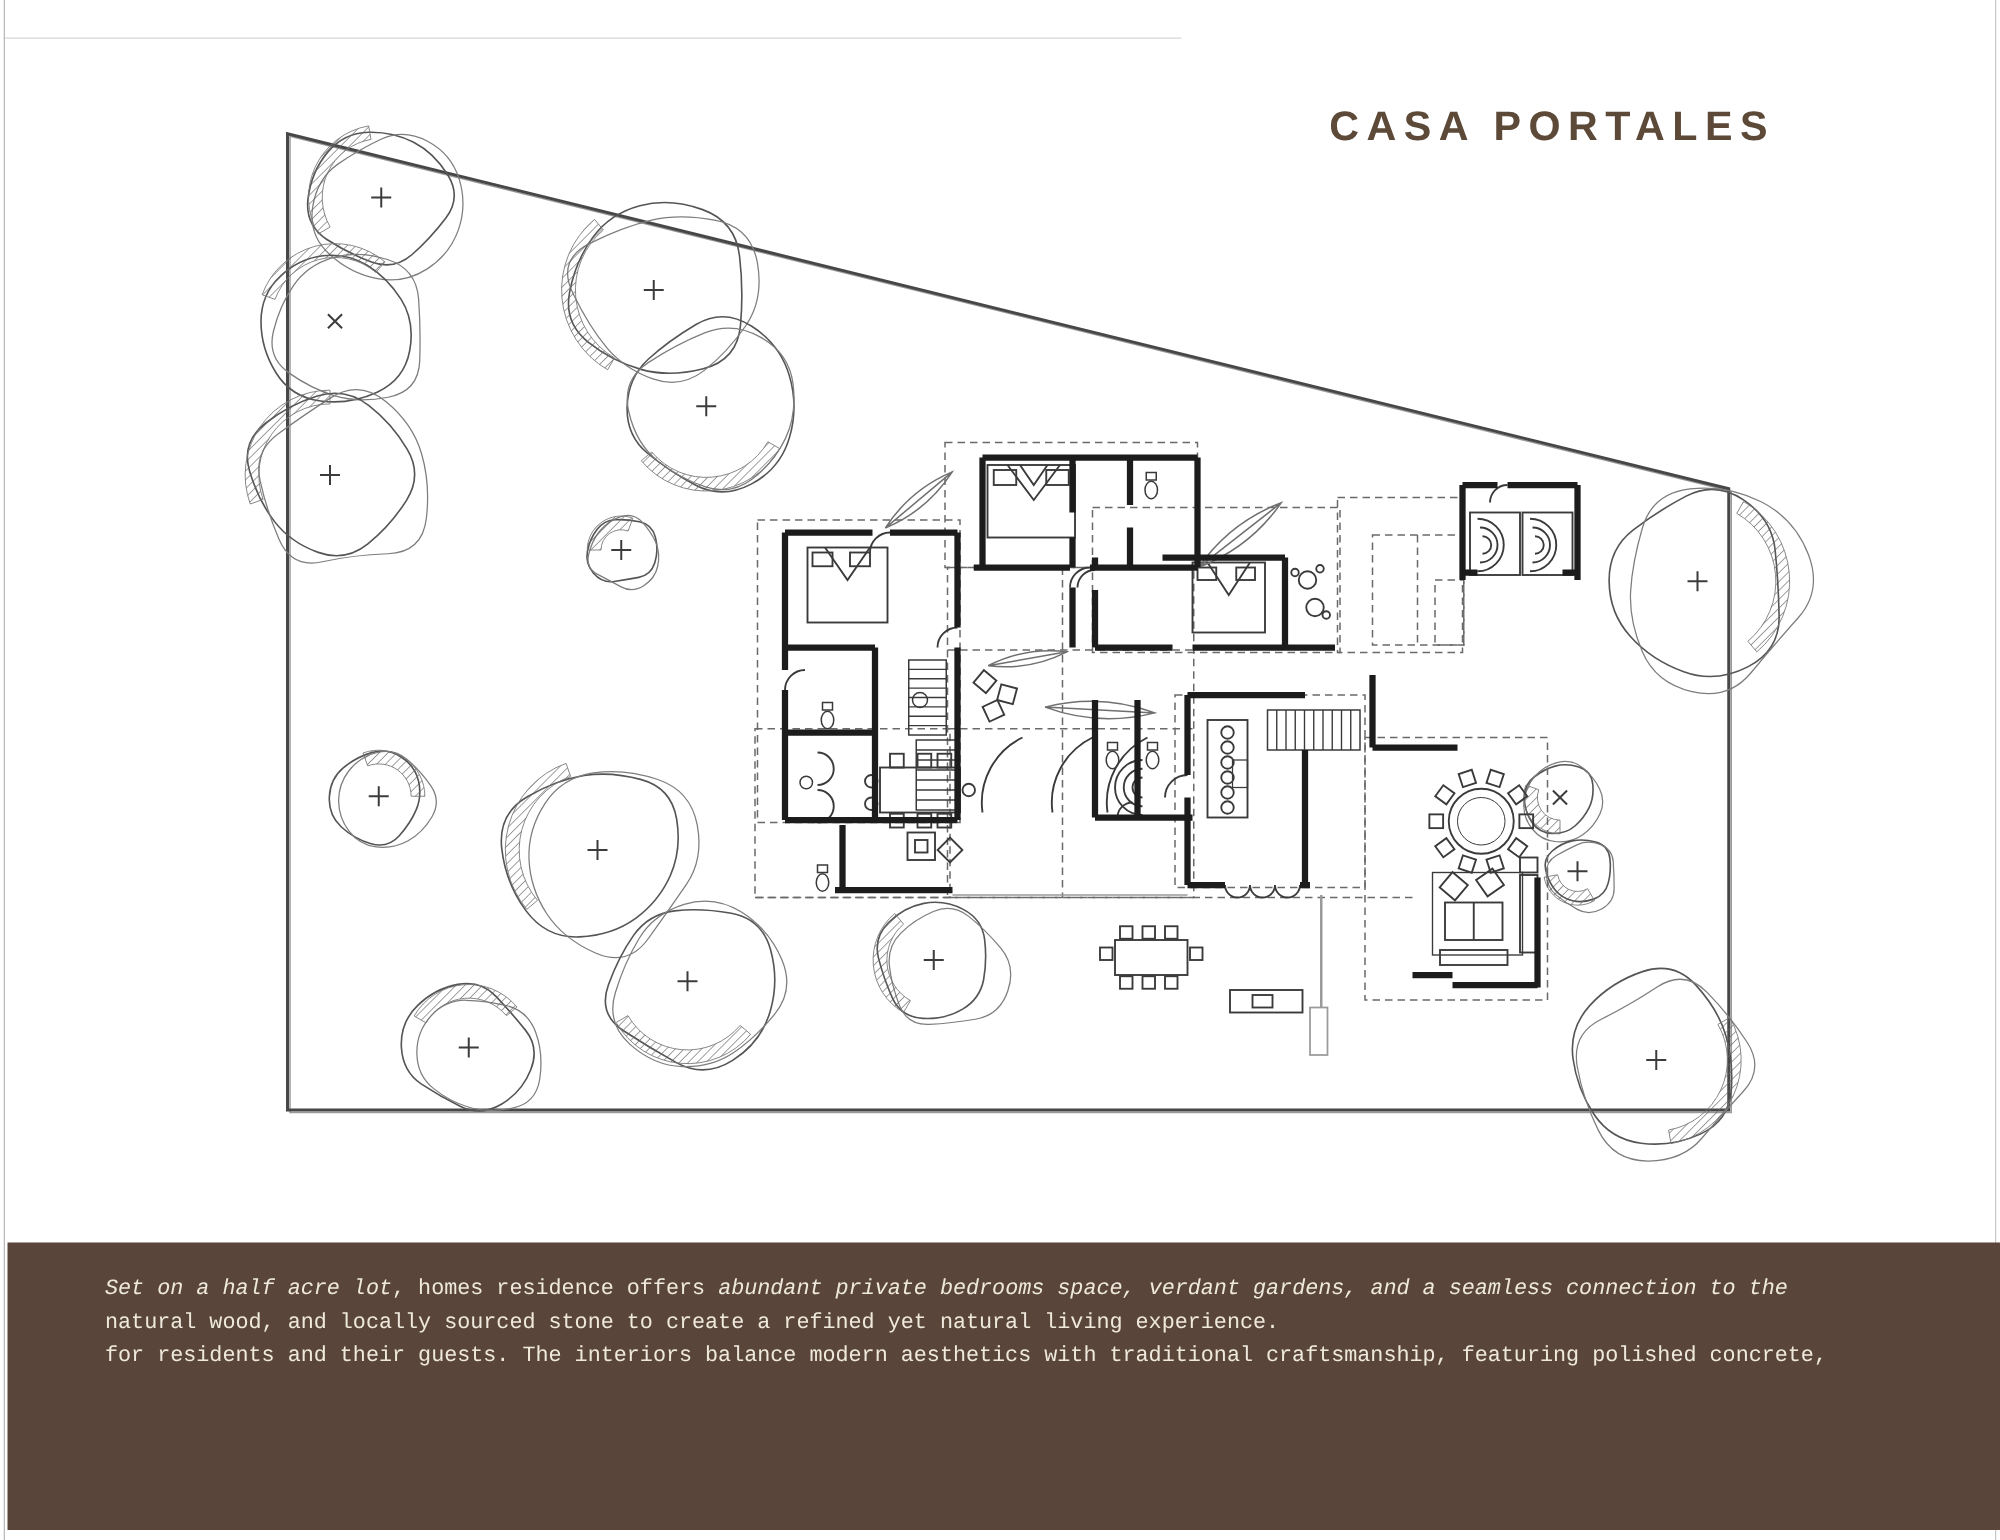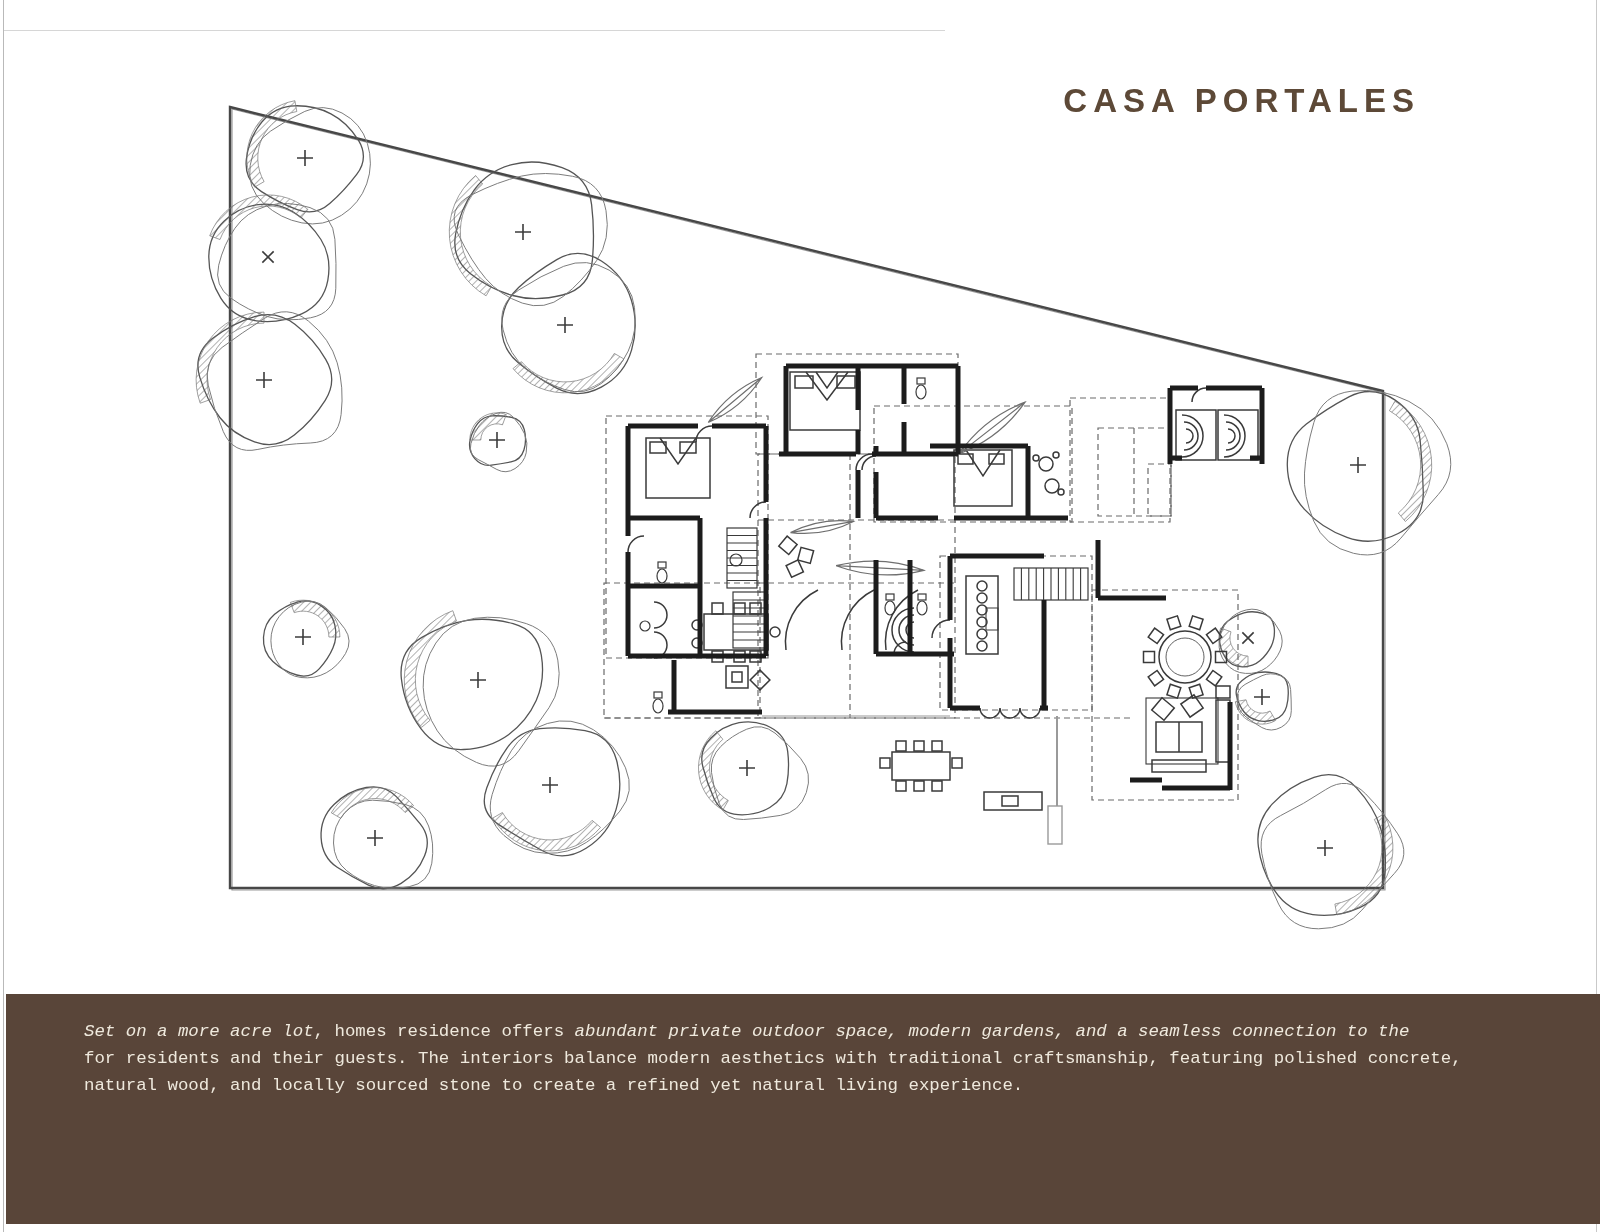--- a/index.html
+++ b/index.html
@@ -337,19 +337,19 @@
         <path d="M1098,540V598 M1098,598H1166"></path>
         <path d="M1170,388H1198 M1206,388H1262 M1170,388V464 M1262,388V464 M1170,458H1182 M1250,458H1262"></path>
         <path d="M1130,780H1162 M1162,788H1206 M1230,702V790 M1206,788H1230"></path>
         <path d="M674,660V714 M668,712H762"></path>
       </g>
     </g>
   </svg>
 
   <div class="footer">
     <div class="footer-text" id="footer-text">
-        <span class="ln"><span class="it">Set on a more acre lot</span><span>, homes residence offers </span><span class="it">abundant private outdoor space, modern gardens, and a seamless connection to the</span></span>
+        <span class="ln"><span class="it">Set on a half acre lot</span><span>, homes residence offers </span><span class="it">abundant private bedrooms space, verdant gardens, and a seamless connection to the</span></span>
+        <span class="ln"><span>natural wood, and locally sourced stone to create a refined yet natural living experience.</span></span>
         <span class="ln"><span>for residents and their guests. The interiors balance modern aesthetics with traditional craftsmanship, featuring polished concrete,</span></span>
-        <span class="ln"><span>natural wood, and locally sourced stone to create a refined yet natural living experience.</span></span>
       </div>
   </div>
 
 </div>
 
 </body></html>

